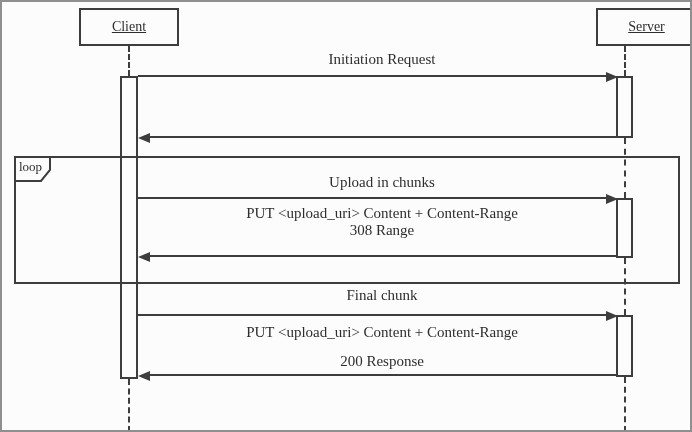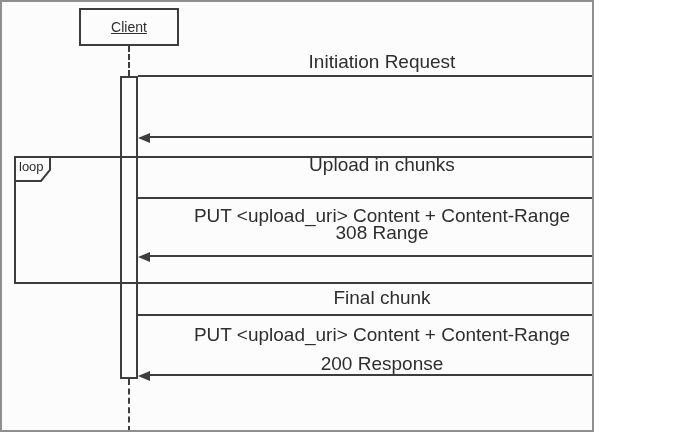--- a/index.html
+++ b/index.html
@@ -3,23 +3,23 @@
 <meta charset="utf-8">
 <style>
   :root{
     --line:#3d3d3d;
     --text:#2e2e2e;
     --background:#fcfcfc;
     --frame:#8f8f8f;
   }
   html,body{margin:0;padding:0;background:#fff;}
   .canvas{
-    position:relative;width:594px;height:432px;box-sizing:border-box;
+    position:relative;width:692px;height:432px;box-sizing:border-box;
     background:var(--background);border:2px solid var(--frame);overflow:hidden;
-    font-family:Liberation Sans, sans-serif;color:var(--text);
+    font-family:Liberation Serif, serif;color:var(--text);
   }
   
   .actor{
     position:absolute;top:6px;height:38px;box-sizing:border-box;
     border:2px solid var(--line);background:var(--background);
     display:flex;align-items:center;justify-content:center;z-index:5;
   }
   .actor .actor-label{font-size:14px;text-decoration:underline;}
   .actor.client{left:77px;width:100px;}
   .actor.server{left:594px;width:101px;}
@@ -58,24 +58,24 @@
   .tri-l{border-right:12px solid var(--line);left:136px;}
   .r1{top:73px;}  .a-r1{top:70px;}
   .p1{top:134px;} .a-p1{top:131px;}
   .r2{top:195px;} .a-r2{top:192px;}
   .p2{top:253px;} .a-p2{top:250px;}
   .r3{top:312px;} .a-r3{top:309px;}
   .p3{top:372px;} .a-p3{top:369px;}
   
   .lbl{
     position:absolute;left:380px;transform:translateX(-50%);
-    font-size:19px;white-space:nowrap;z-index:5;
+    font-size:15px;white-space:nowrap;z-index:5;
   }
   .t1{top:49px;}  .q1{top:81px;}  .s1{top:114px;}
-  .t2{top:152px;} .q2{top:203px;} .s2{top:220px;}
+  .t2{top:172px;} .q2{top:203px;} .s2{top:220px;}
   .t3{top:285px;} .q3{top:322px;} .s3{top:351px;text-align:center;}
 </style>
 </head>
 <body>
 
 <div class="canvas">
 
   <div class="actor client">
     <span class="actor-label">Client</span>
   </div>

